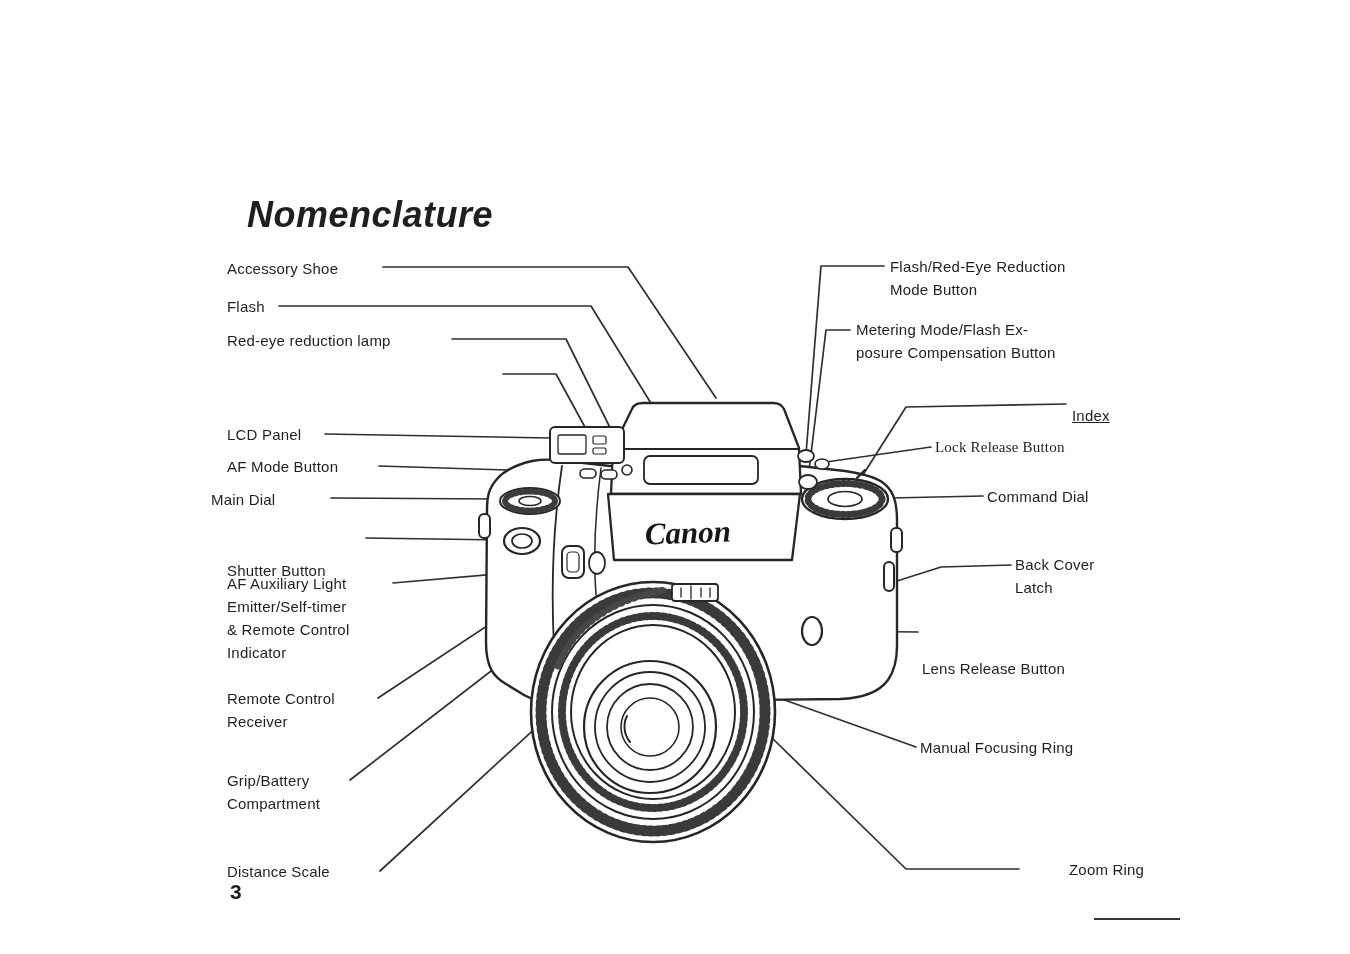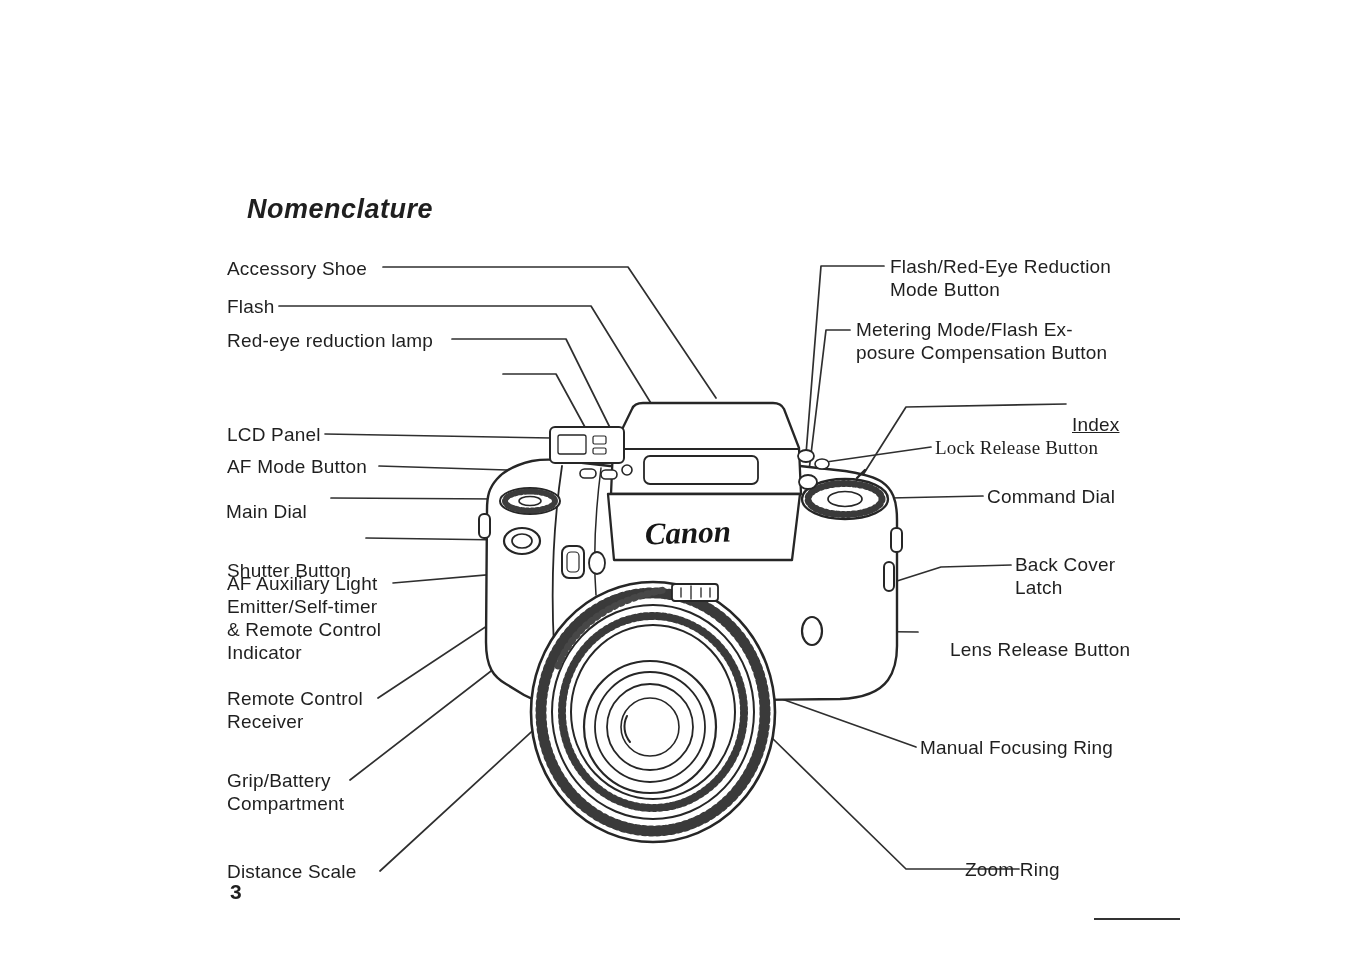--- a/index.html
+++ b/index.html
@@ -11,29 +11,29 @@
   }
   .page {
     position: relative;
     width: 1350px; height: 954px;
     background: var(--paper, #ffffff);
     overflow: hidden;
   }
   .title {
     position: absolute;
     left: 247px; top: 194px;
-    font-size: 27px;
+    font-size: 36px;
     font-weight: bold;
     font-style: italic;
     letter-spacing: 0.5px;
     text-align: right;
   }
   .label {
     position: absolute;
-    font-size: 19px;
+    font-size: 15px;
     line-height: 23px;
     white-space: pre-line;
     letter-spacing: 0.2px;
   }
   .diagram {
     position: absolute;
     left: 0; top: 0;
   }
   .page-number {
     position: absolute;
@@ -143,41 +143,41 @@
       <rect x="672" y="584" width="46" height="17" rx="3" fill="#ffffff" stroke-width="1.8"></rect>
       <path stroke-width="1.3" d="M 681 588 L 681 597 M 691 586 L 691 599 M 701 588 L 701 597 M 710 588 L 710 597"></path>
     </g>
   </svg>
 
   <div class="label" style="left:227px; top:257px;">Accessory Shoe</div>
   <div class="label" style="left:227px; top:295px;">Flash</div>
   <div class="label" style="left:227px; top:329px;">Red-eye reduction lamp</div>
   <div class="label" style="left:227px; top:423px;">LCD Panel</div>
   <div class="label" style="left:227px; top:455px;">AF Mode Button</div>
-  <div class="label" style="left:226px; top:488px;margin-top:12px;">Main Dial</div>
+  <div class="label" style="left:211px; top:488px;">Main Dial</div>
   <div class="label" style="left:227px; top:527px;margin-top:32px;">Shutter Button</div>
   <div class="label" style="left:227px; top:572px;">AF Auxiliary Light
 Emitter/Self-timer
 &amp; Remote Control
 Indicator</div>
   <div class="label" style="left:227px; top:687px;">Remote Control
 Receiver</div>
   <div class="label" style="left:227px; top:769px;">Grip/Battery
 Compartment</div>
   <div class="label" style="left:227px; top:860px;">Distance Scale</div>
 
   <div class="label" style="left:890px; top:255px;">Flash/Red-Eye Reduction
 Mode Button</div>
   <div class="label" style="left:856px; top:318px;">Metering Mode/Flash Ex-
 posure Compensation Button</div>
-  <div class="label" style="left:1072px; top:413px;text-decoration:underline;">Index</div>
+  <div class="label" style="left:1072px; top:404px;text-decoration:underline;">Index</div>
   <div class="label" style="left:935px; top:436px;font-family:Liberation Serif, serif;">Lock Release Button</div>
   <div class="label" style="left:987px; top:485px;">Command Dial</div>
   <div class="label" style="left:1015px; top:553px;">Back Cover
 Latch</div>
-  <div class="label" style="left:922px; top:638px;margin-left:28px;">Lens Release Button</div>
+  <div class="label" style="left:922px; top:657px;">Lens Release Button</div>
   <div class="label" style="left:920px; top:736px;">Manual Focusing Ring</div>
-  <div class="label" style="left:965px; top:858px;text-align:right;">Zoom Ring</div>
+  <div class="label" style="left:1069px; top:858px;text-align:right;">Zoom Ring</div>
 
   <div class="page-number">3</div>
   <div class="bottom-rule"></div>
 
 </div>
 
 </body></html>

